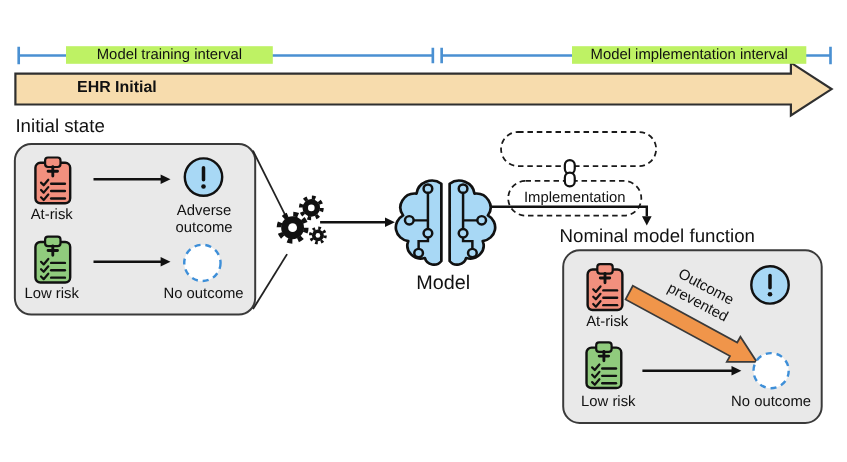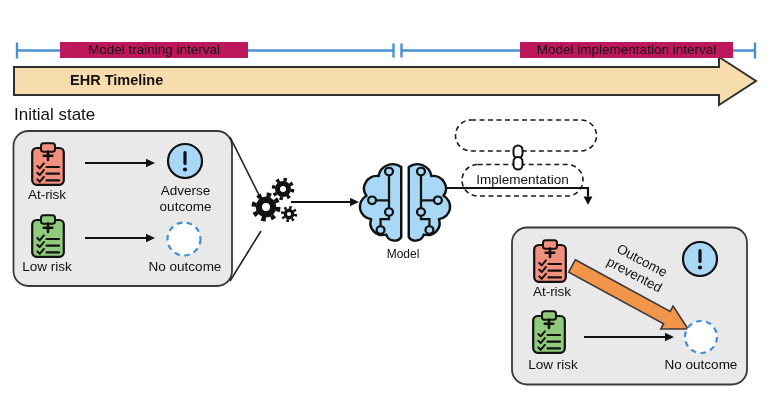--- a/index.html
+++ b/index.html
@@ -3,21 +3,21 @@
 <meta charset="utf-8">
 <style>
   html,body{margin:0;padding:0;background:#fff;}
   .canvas{
     position:relative;width:770px;height:420px;background:#fff;overflow:hidden;
     font-family:"Liberation Sans","DejaVu Sans",sans-serif;color:#111;
   }
   .canvas svg{position:absolute;left:0;top:0;z-index:1;}
   .lbl{position:absolute;z-index:2;font-size:13.5px;line-height:1.18;color:#111;}
   .ctr{text-align:center;}
-  .whitebg{background:#be185d;padding:0 4px;}
+  .whitebg{background:#bef264;padding:0 4px;}
   .title{font-size:17px;}
   .bold{font-weight:bold;}
   .rot{transform:rotate(28deg);transform-origin:center center;}
 </style>
 </head>
 <body>
 
 <div class="canvas">
 
 <svg width="770" height="420" viewBox="0 0 770 420">
@@ -137,30 +137,31 @@
 
   <g stroke="#111">
     <line x1="584" y1="337" x2="666" y2="337" stroke-width="2.2"></line>
     <polygon points="674,337 665,332.7 665,341.3" fill="#111" stroke="none"></polygon>
   </g>
   <circle cx="701" cy="337" r="16" fill="#fff" style="stroke:var(--outcome-dashed-blue,#3E8FD8)" stroke-width="2.2" stroke-dasharray="5.5 4.5"></circle>
 </svg>
 
 <div class="lbl ctr whitebg" style="left:60px;top:42px;width:180px;">Model training interval</div>
 <div class="lbl ctr whitebg" style="left:520px;top:42px;width:205px;">Model implementation interval</div>
-<div class="lbl bold" style="left:70px;top:72px;font-size:14.5px;">EHR Timeline</div>
+<div class="lbl bold" style="left:70px;top:72px;font-size:14.5px;">EHR Initial</div>
 
 <div class="lbl title" style="left:14px;top:105px;">Initial state</div>
 <div class="lbl ctr" style="left:17px;top:187px;width:60px;">At-risk</div>
 <div class="lbl ctr" style="left:149px;top:183px;width:73px;">Adverse outcome</div>
 <div class="lbl ctr" style="left:17px;top:259px;width:60px;">Low risk</div>
 <div class="lbl ctr" style="left:143px;top:259px;width:84px;">No outcome</div>
 
-<div class="lbl ctr" style="left:368px;top:247px;width:70px;font-size:12px;">Model</div>
+<div class="lbl ctr" style="left:368px;top:247px;width:70px;font-size:18px;">Model</div>
 
 <div class="lbl ctr" style="left:462px;top:172px;width:121px;">Implementation</div>
 
+<div class="lbl ctr title" style="left:500px;top:205px;width:195px;">Nominal model function</div>
 <div class="lbl ctr" style="left:522px;top:284px;width:60px;">At-risk</div>
 <div class="lbl ctr rot" style="left:593px;top:252px;width:90px;">Outcome prevented</div>
 <div class="lbl ctr" style="left:522px;top:357px;width:62px;">Low risk</div>
 <div class="lbl ctr" style="left:659px;top:357px;width:84px;">No outcome</div>
 
 </div>
 
 </body></html>

